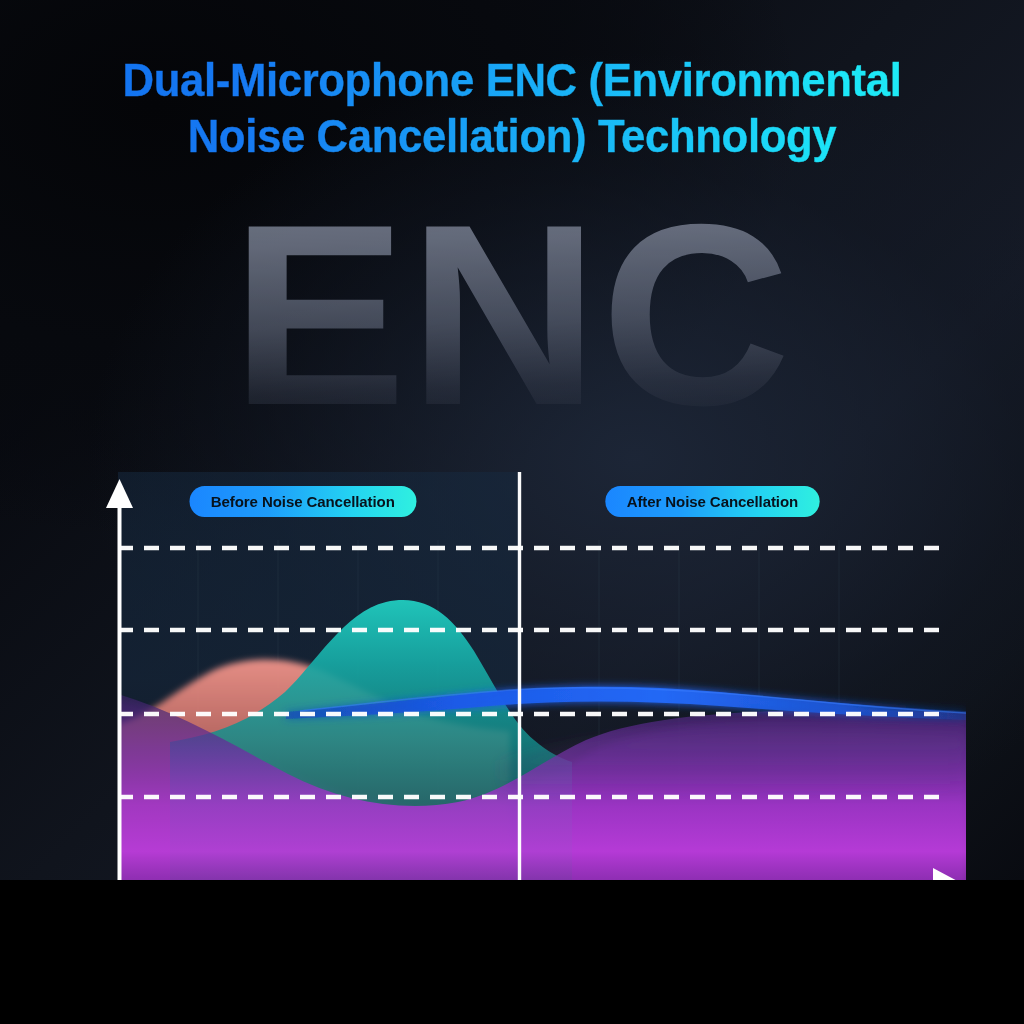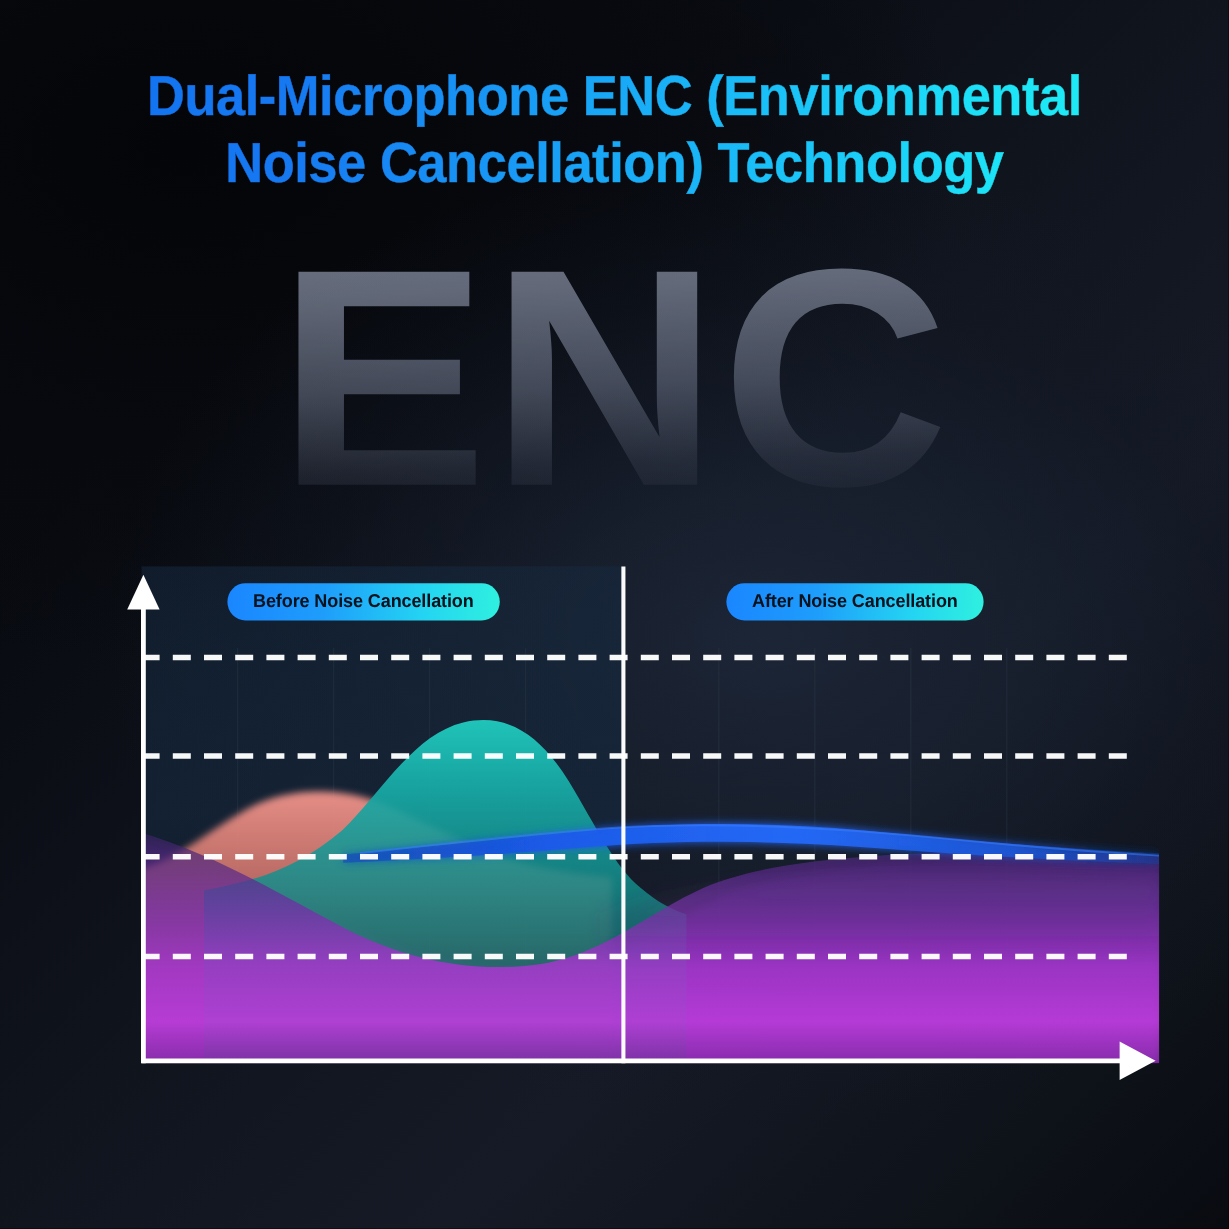--- a/index.html
+++ b/index.html
@@ -1,18 +1,18 @@
 <!DOCTYPE html>
 <html><head>
 <meta charset="utf-8">
 <style>
   html,body{margin:0;padding:0;background:#000;}
   #stage{
     position:relative;
-    width:1024px;height:1024px;
+    width:1024px;height:880px;
     overflow:hidden;
     font-family:"Liberation Sans", sans-serif;
     background:
       radial-gradient(ellipse 700px 520px at 62% 52%, rgba(30,40,58,0.85) 0%, rgba(18,24,36,0.45) 55%, rgba(0,0,0,0) 78%),
       radial-gradient(ellipse 900px 600px at 15% 12%, rgba(4,5,8,1) 0%, rgba(7,9,14,1) 40%, rgba(13,16,24,0) 72%),
       linear-gradient(135deg, #030405 0%, #080a10 22%, #10141d 48%, #151a26 68%, #0e1219 88%, #090b11 100%);
   }
 
   
   #title{

